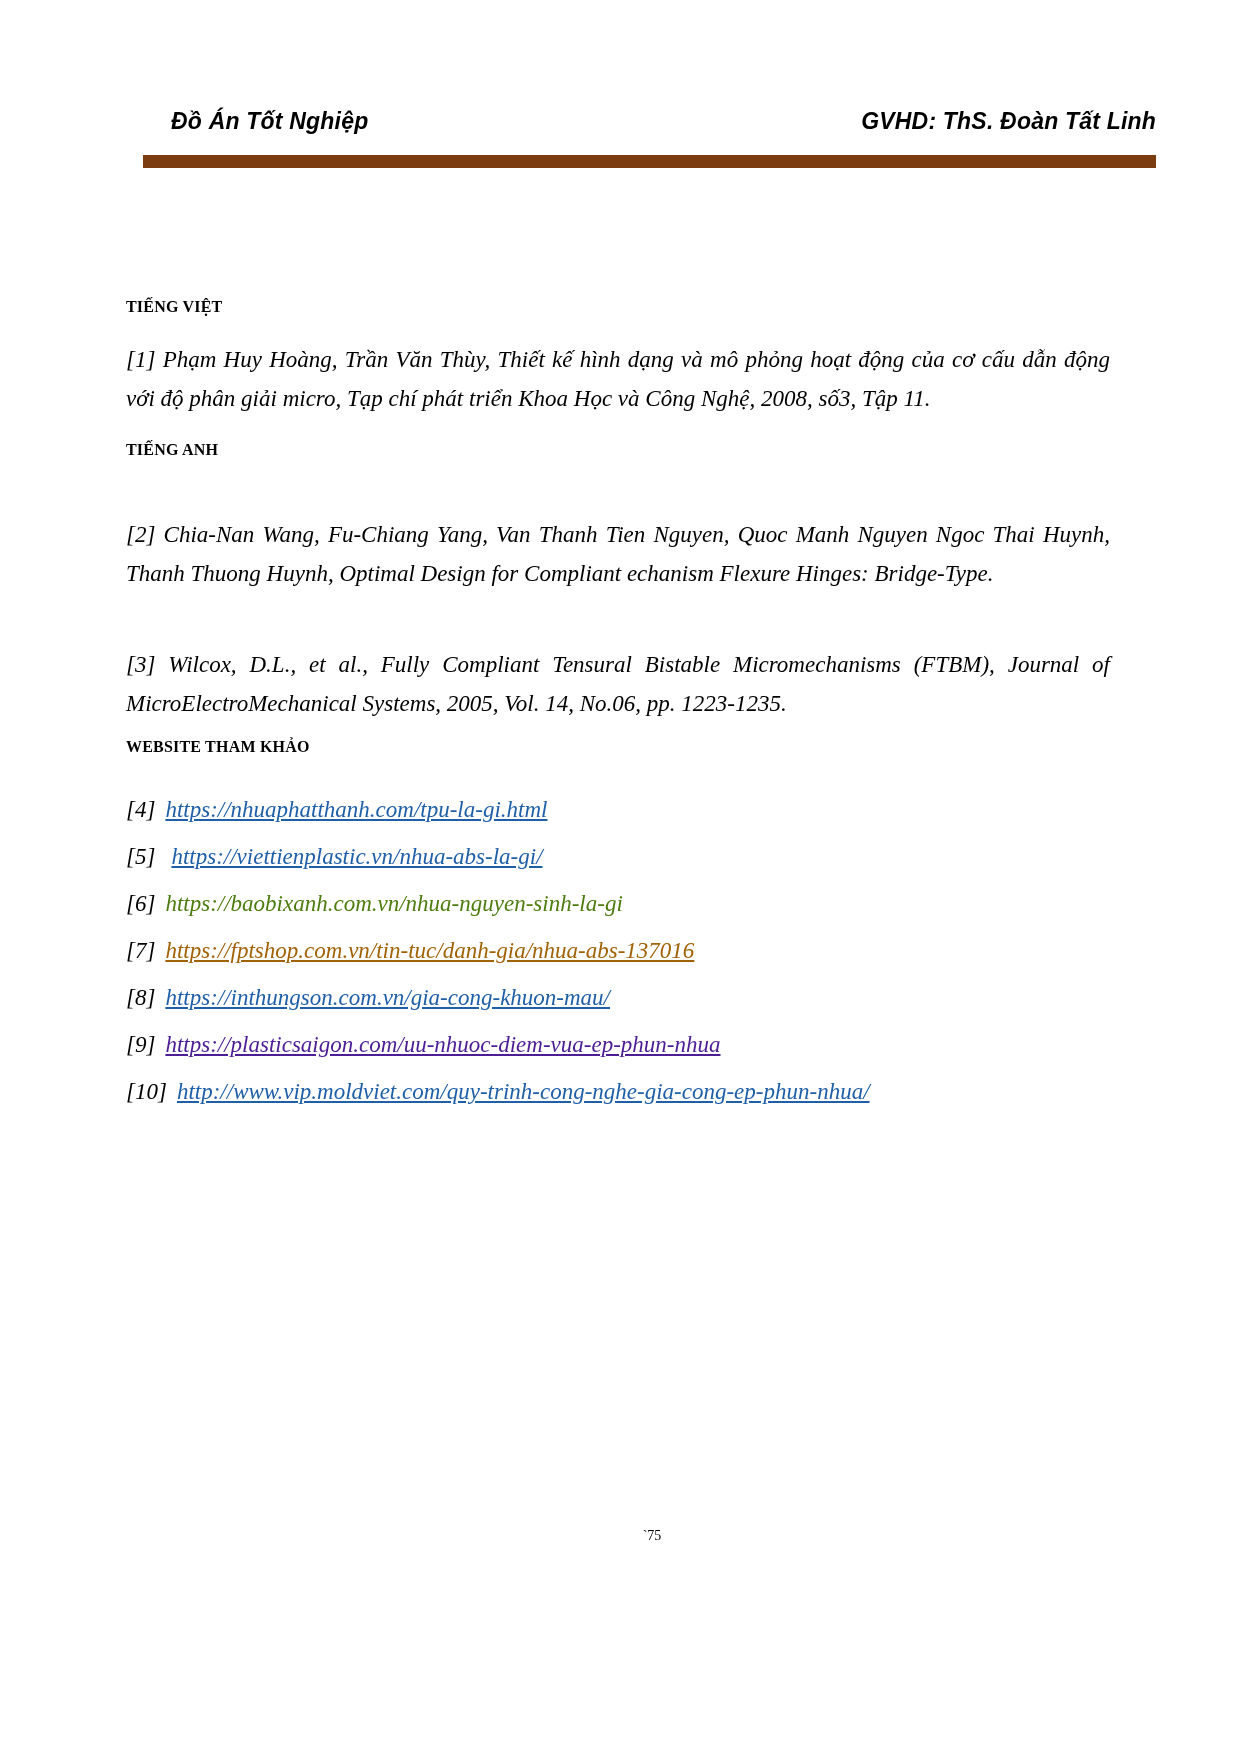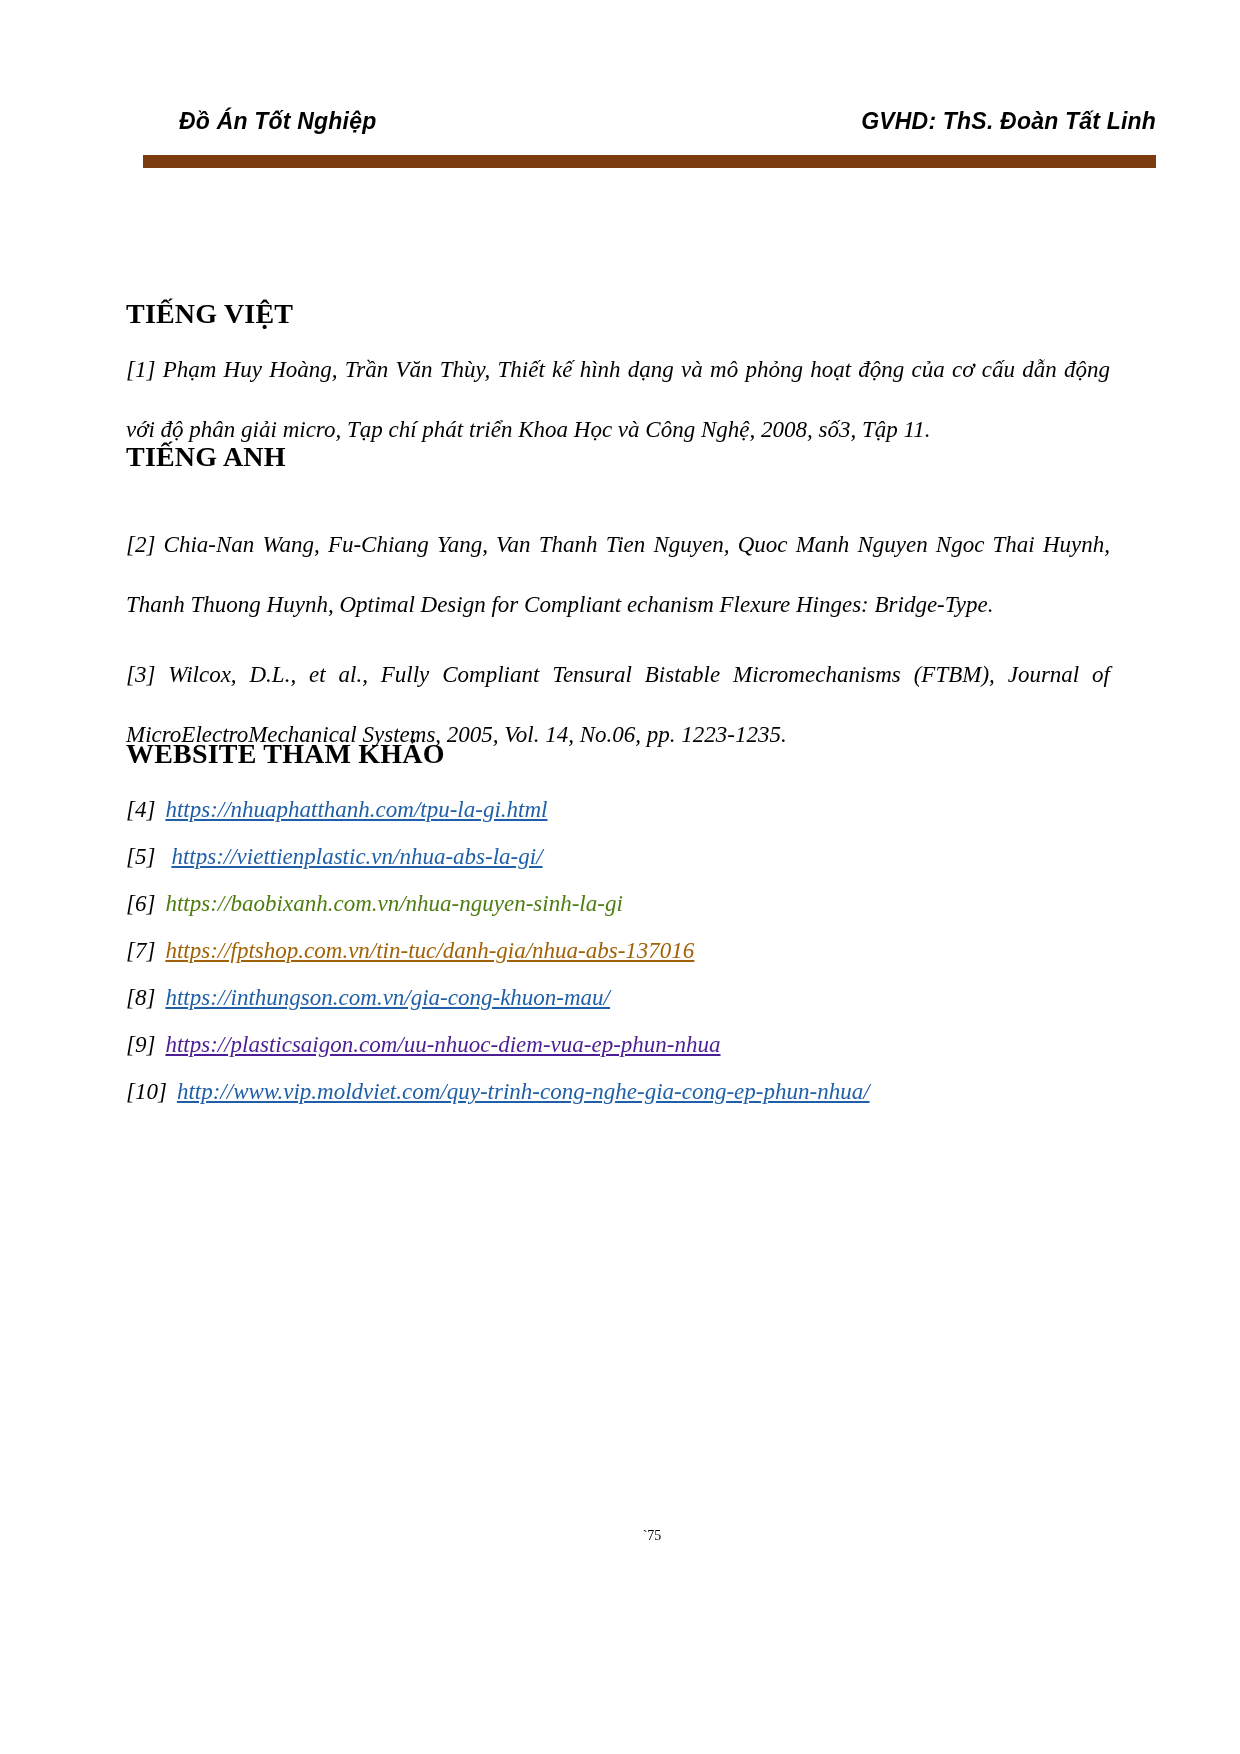--- a/index.html
+++ b/index.html
@@ -24,21 +24,21 @@
     width: 1013px;
     display: flex;
     justify-content: space-between;
     align-items: baseline;
     font-family: "Liberation Sans", sans-serif;
     font-weight: bold;
     font-style: italic;
     font-size: 23px;
     letter-spacing: 0.2px;
   }
-  .header-row .hleft { margin-left: 36px; }
+  .header-row .hleft { margin-left: 28px; }
   .header-rule {
     position: absolute;
     top: 155px;
     left: 143px;
     width: 1013px;
     height: 13px;
     background: #7B3D0F;
   }
   
   .col {
@@ -49,32 +49,32 @@
   .doc-title {
     top: 236px;
     margin: 0;
     text-align: center;
     font-size: 28px;
     font-weight: bold;
     letter-spacing: 0.5px;
   }
   .sec-heading {
     margin: 0;
-    font-size: 28px;
+    font-size: 16px;
     font-weight: bold;
     letter-spacing: 0.2px;
   }
   #sec-viet    { top: 298px; }
   #sec-anh     { top: 441px; }
   #sec-website { top: 738px; }
   .ref-par {
     margin: 0;
     font-size: 23px;
     font-style: italic;
-    line-height: 60px;
+    line-height: 39px;
     text-align: justify;
   }
   #ref1 { top: 340px; }
   #ref2 { top: 515px; }
   #ref3 { top: 645px; }
   
   .links-block { top: 786px; }
   .link-row {
     height: 47px;
     line-height: 47px;

